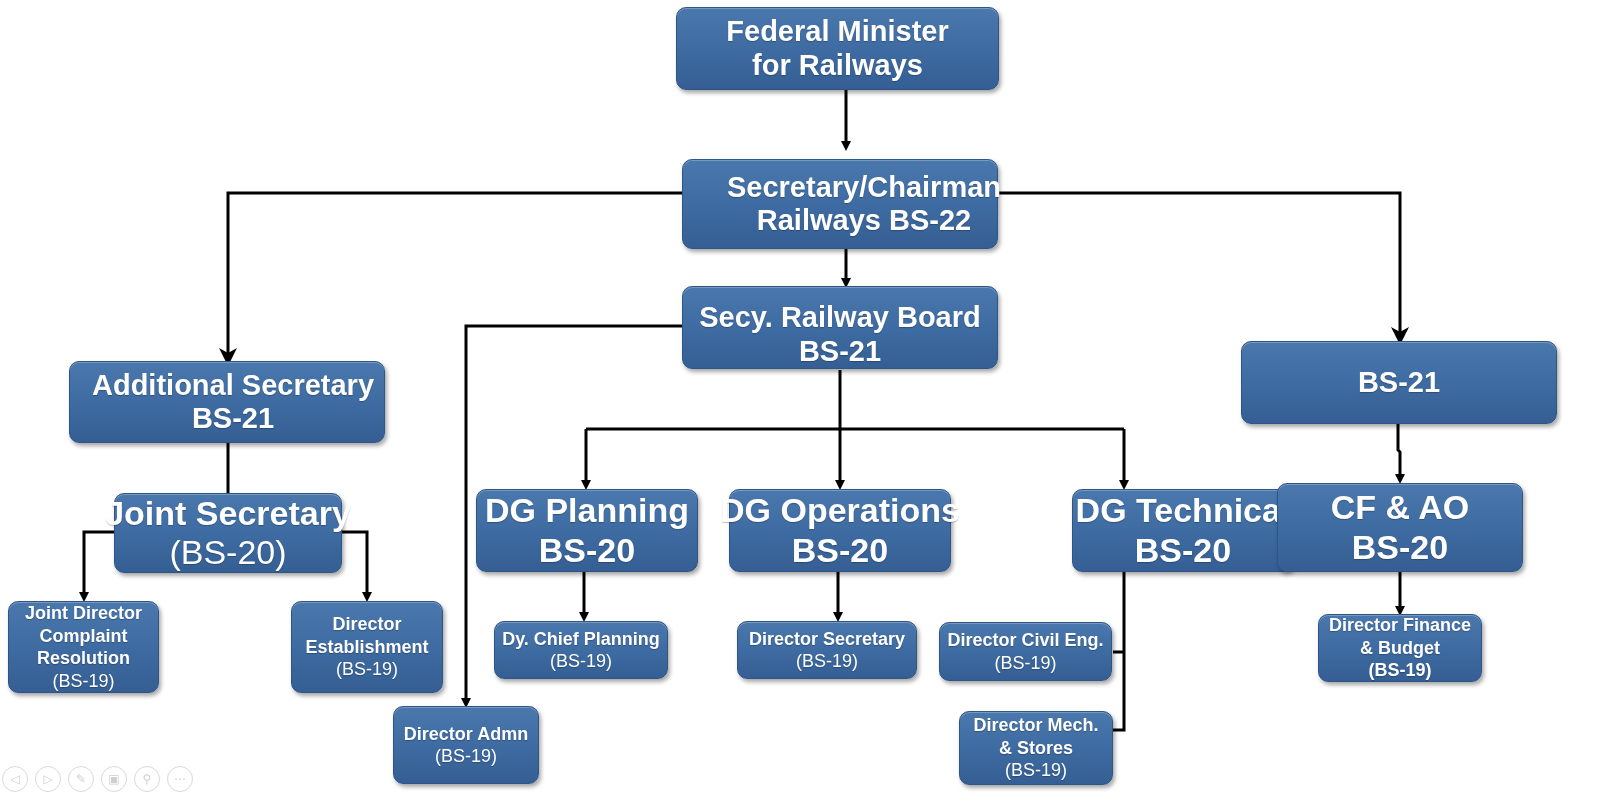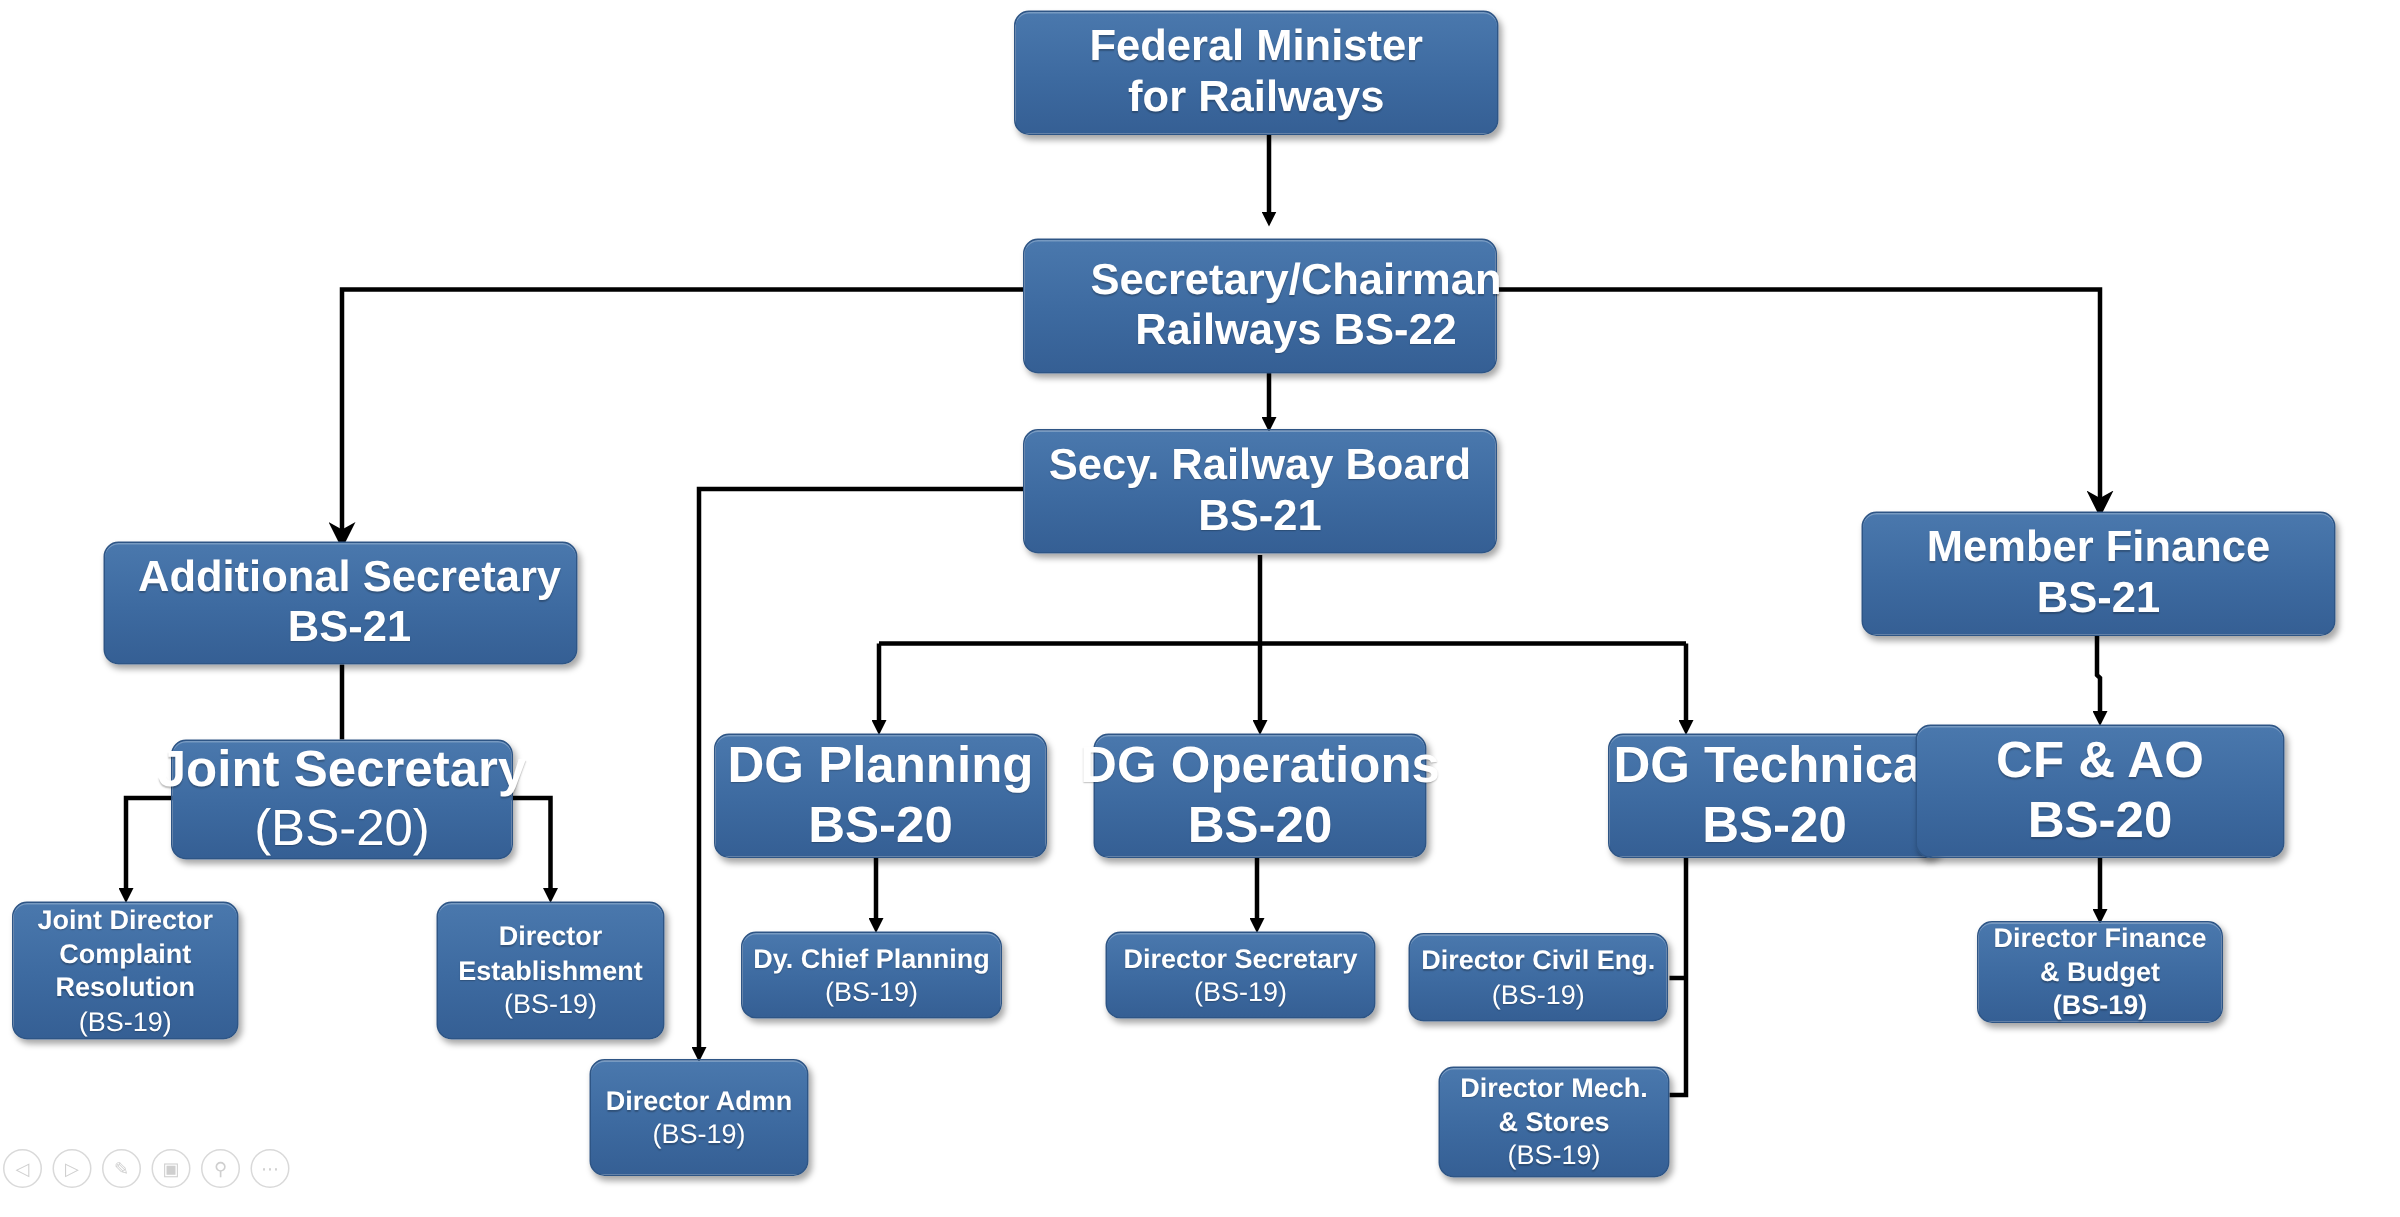--- a/index.html
+++ b/index.html
@@ -59,32 +59,31 @@
 <div class="node lg" style="left:676px;top:7px;width:323px;height:83px;text-align:right;">
   <span>Federal Minister</span>
   <span>for Railways</span>
 </div>
 
 <div class="node lg" style="left:682px;top:159px;width:316px;height:90px;padding-left:48px;">
   <span>Secretary/Chairman</span>
   <span>Railways BS-22</span>
 </div>
 
-<div class="node lg" style="left:682px;top:286px;width:316px;height:83px;">
+<div class="node lg" style="left:682px;top:286px;width:316px;height:83px;justify-content:flex-end;">
   <span>Secy. Railway Board</span>
   <span>BS-21</span>
 </div>
 
 <div class="node lg" style="left:69px;top:361px;width:316px;height:82px;padding-left:12px;">
   <span>Additional Secretary</span>
   <span>BS-21</span>
 </div>
 
 <div class="node lg" style="left:1241px;top:341px;width:316px;height:83px;">
-  <span>Member Finance</span>
   <span>BS-21</span>
 </div>
 
 <div class="node md" style="left:114px;top:493px;width:228px;height:80px;">
   <span>Joint Secretary</span>
   <span class="normal">(BS-20)</span>
 </div>
 
 <div class="node md" style="left:476px;top:489px;width:222px;height:83px;">
   <span>DG Planning</span>

